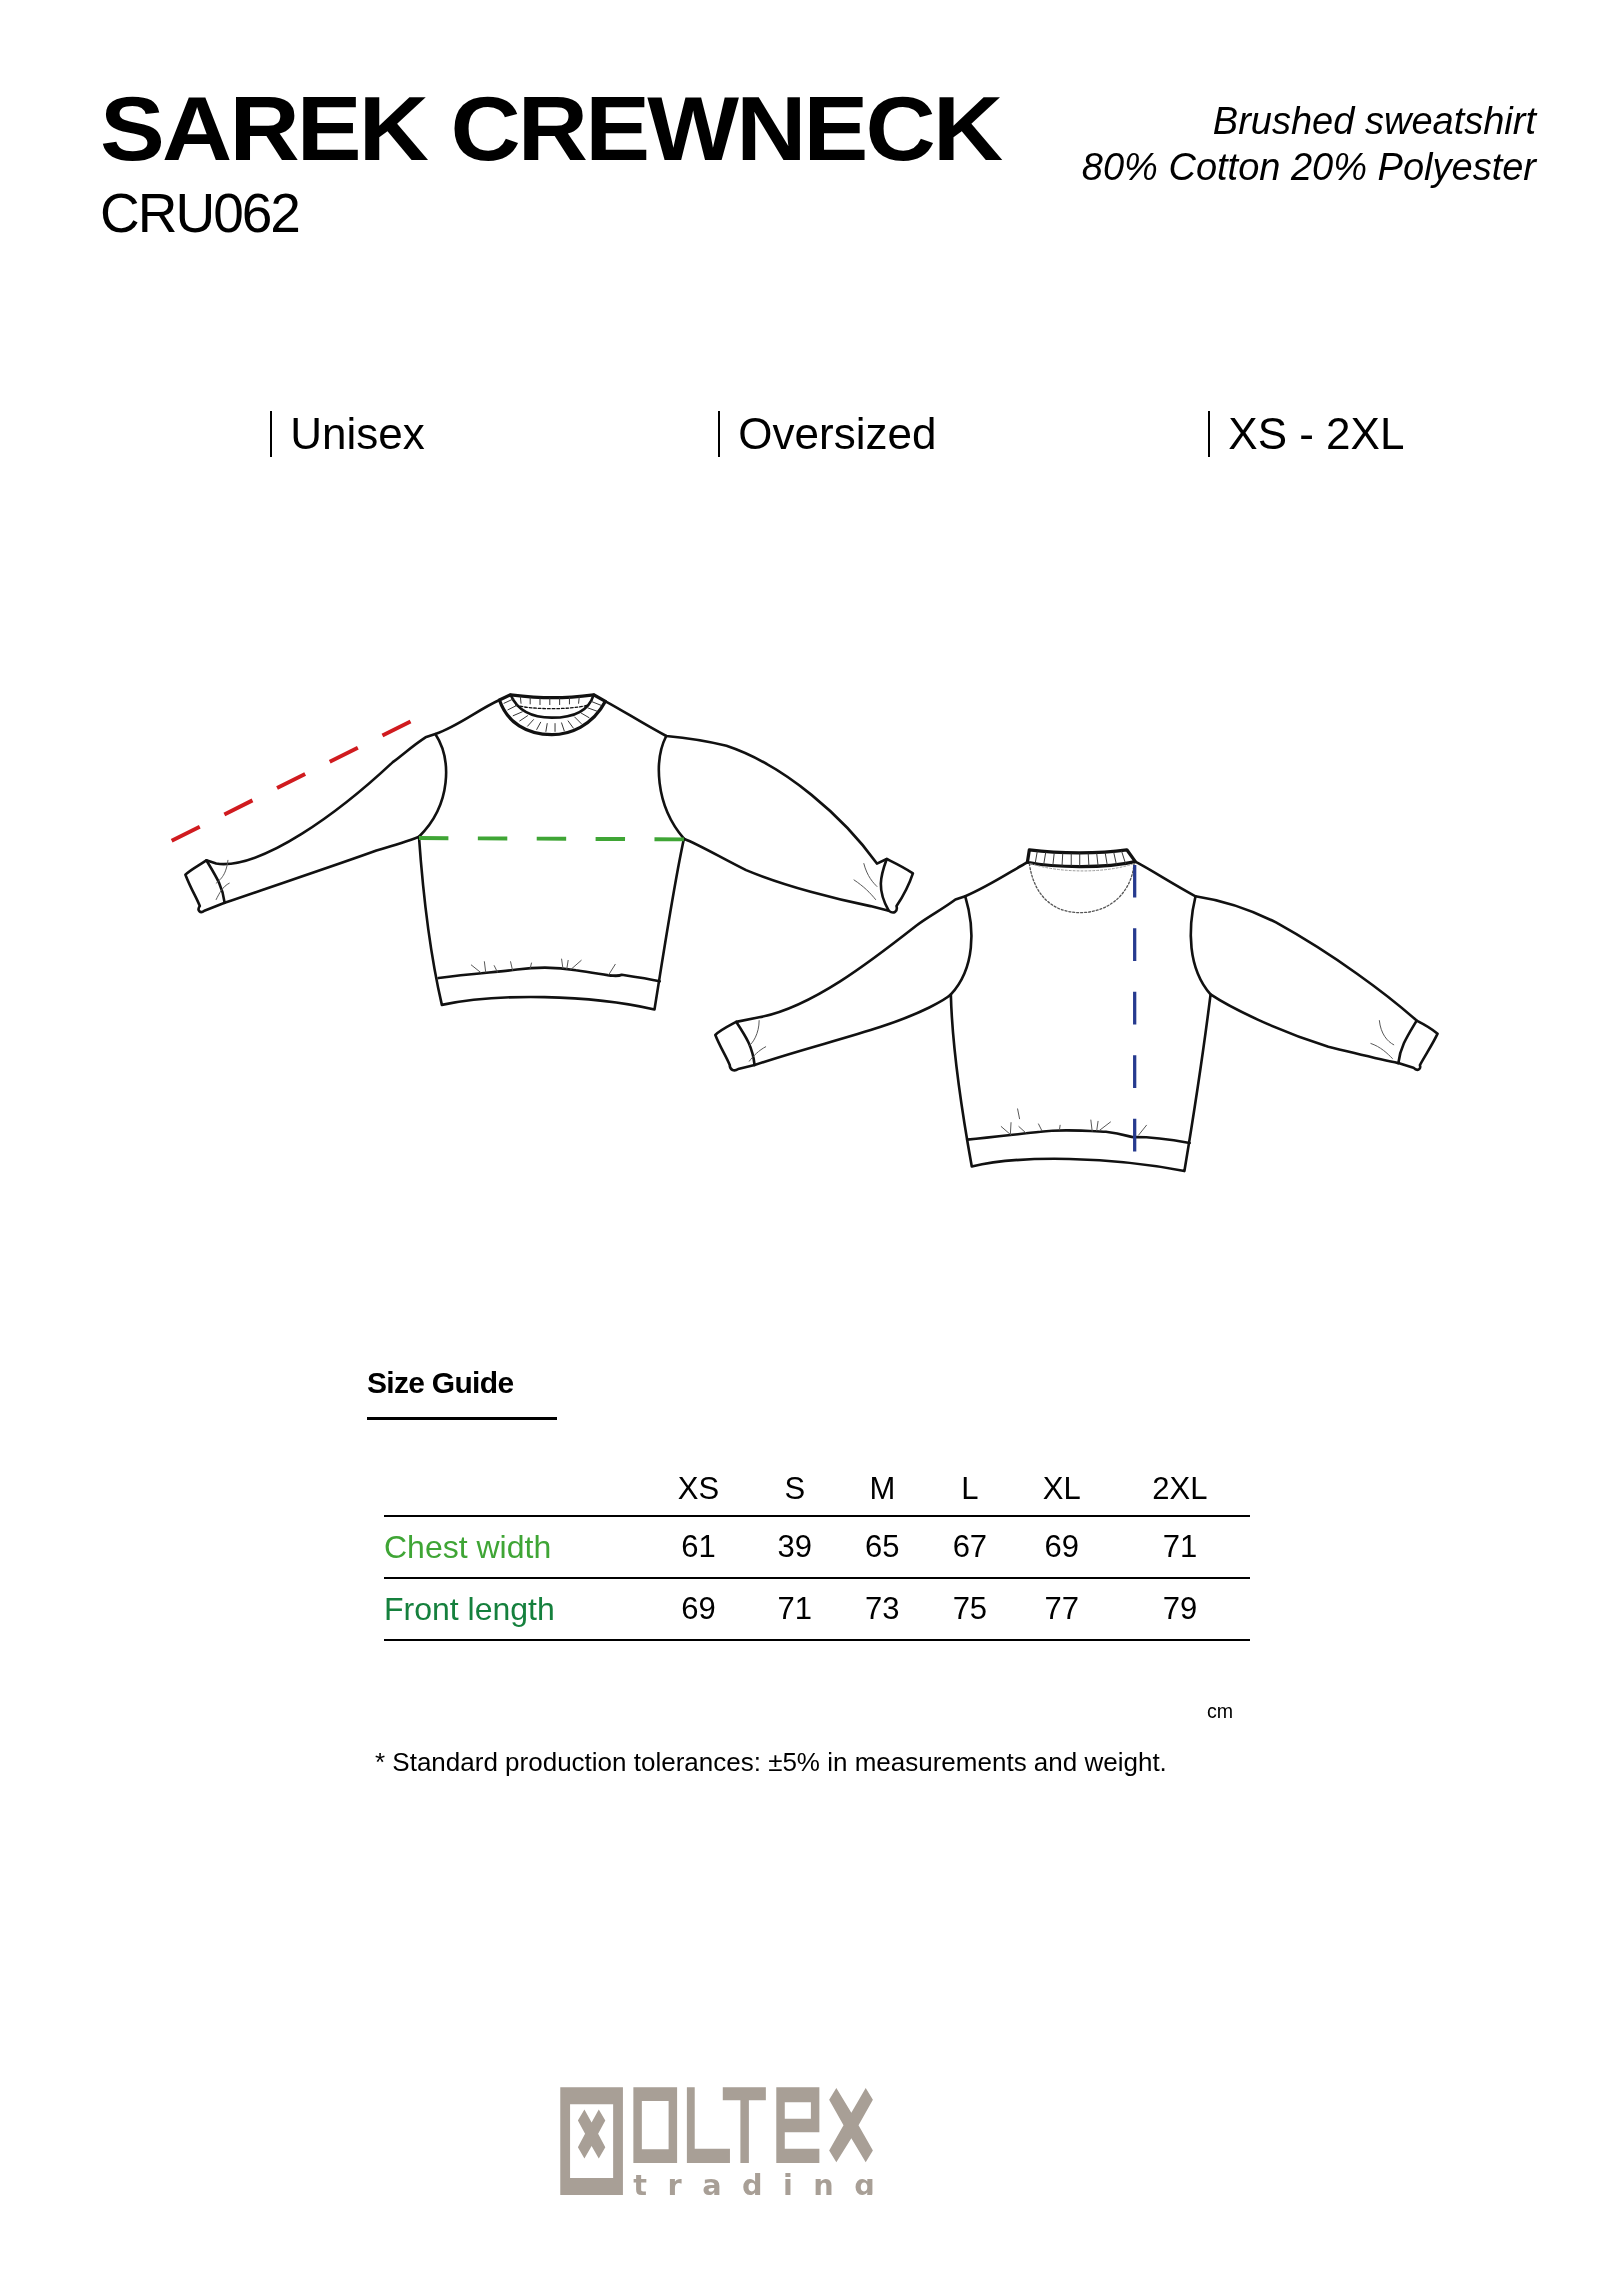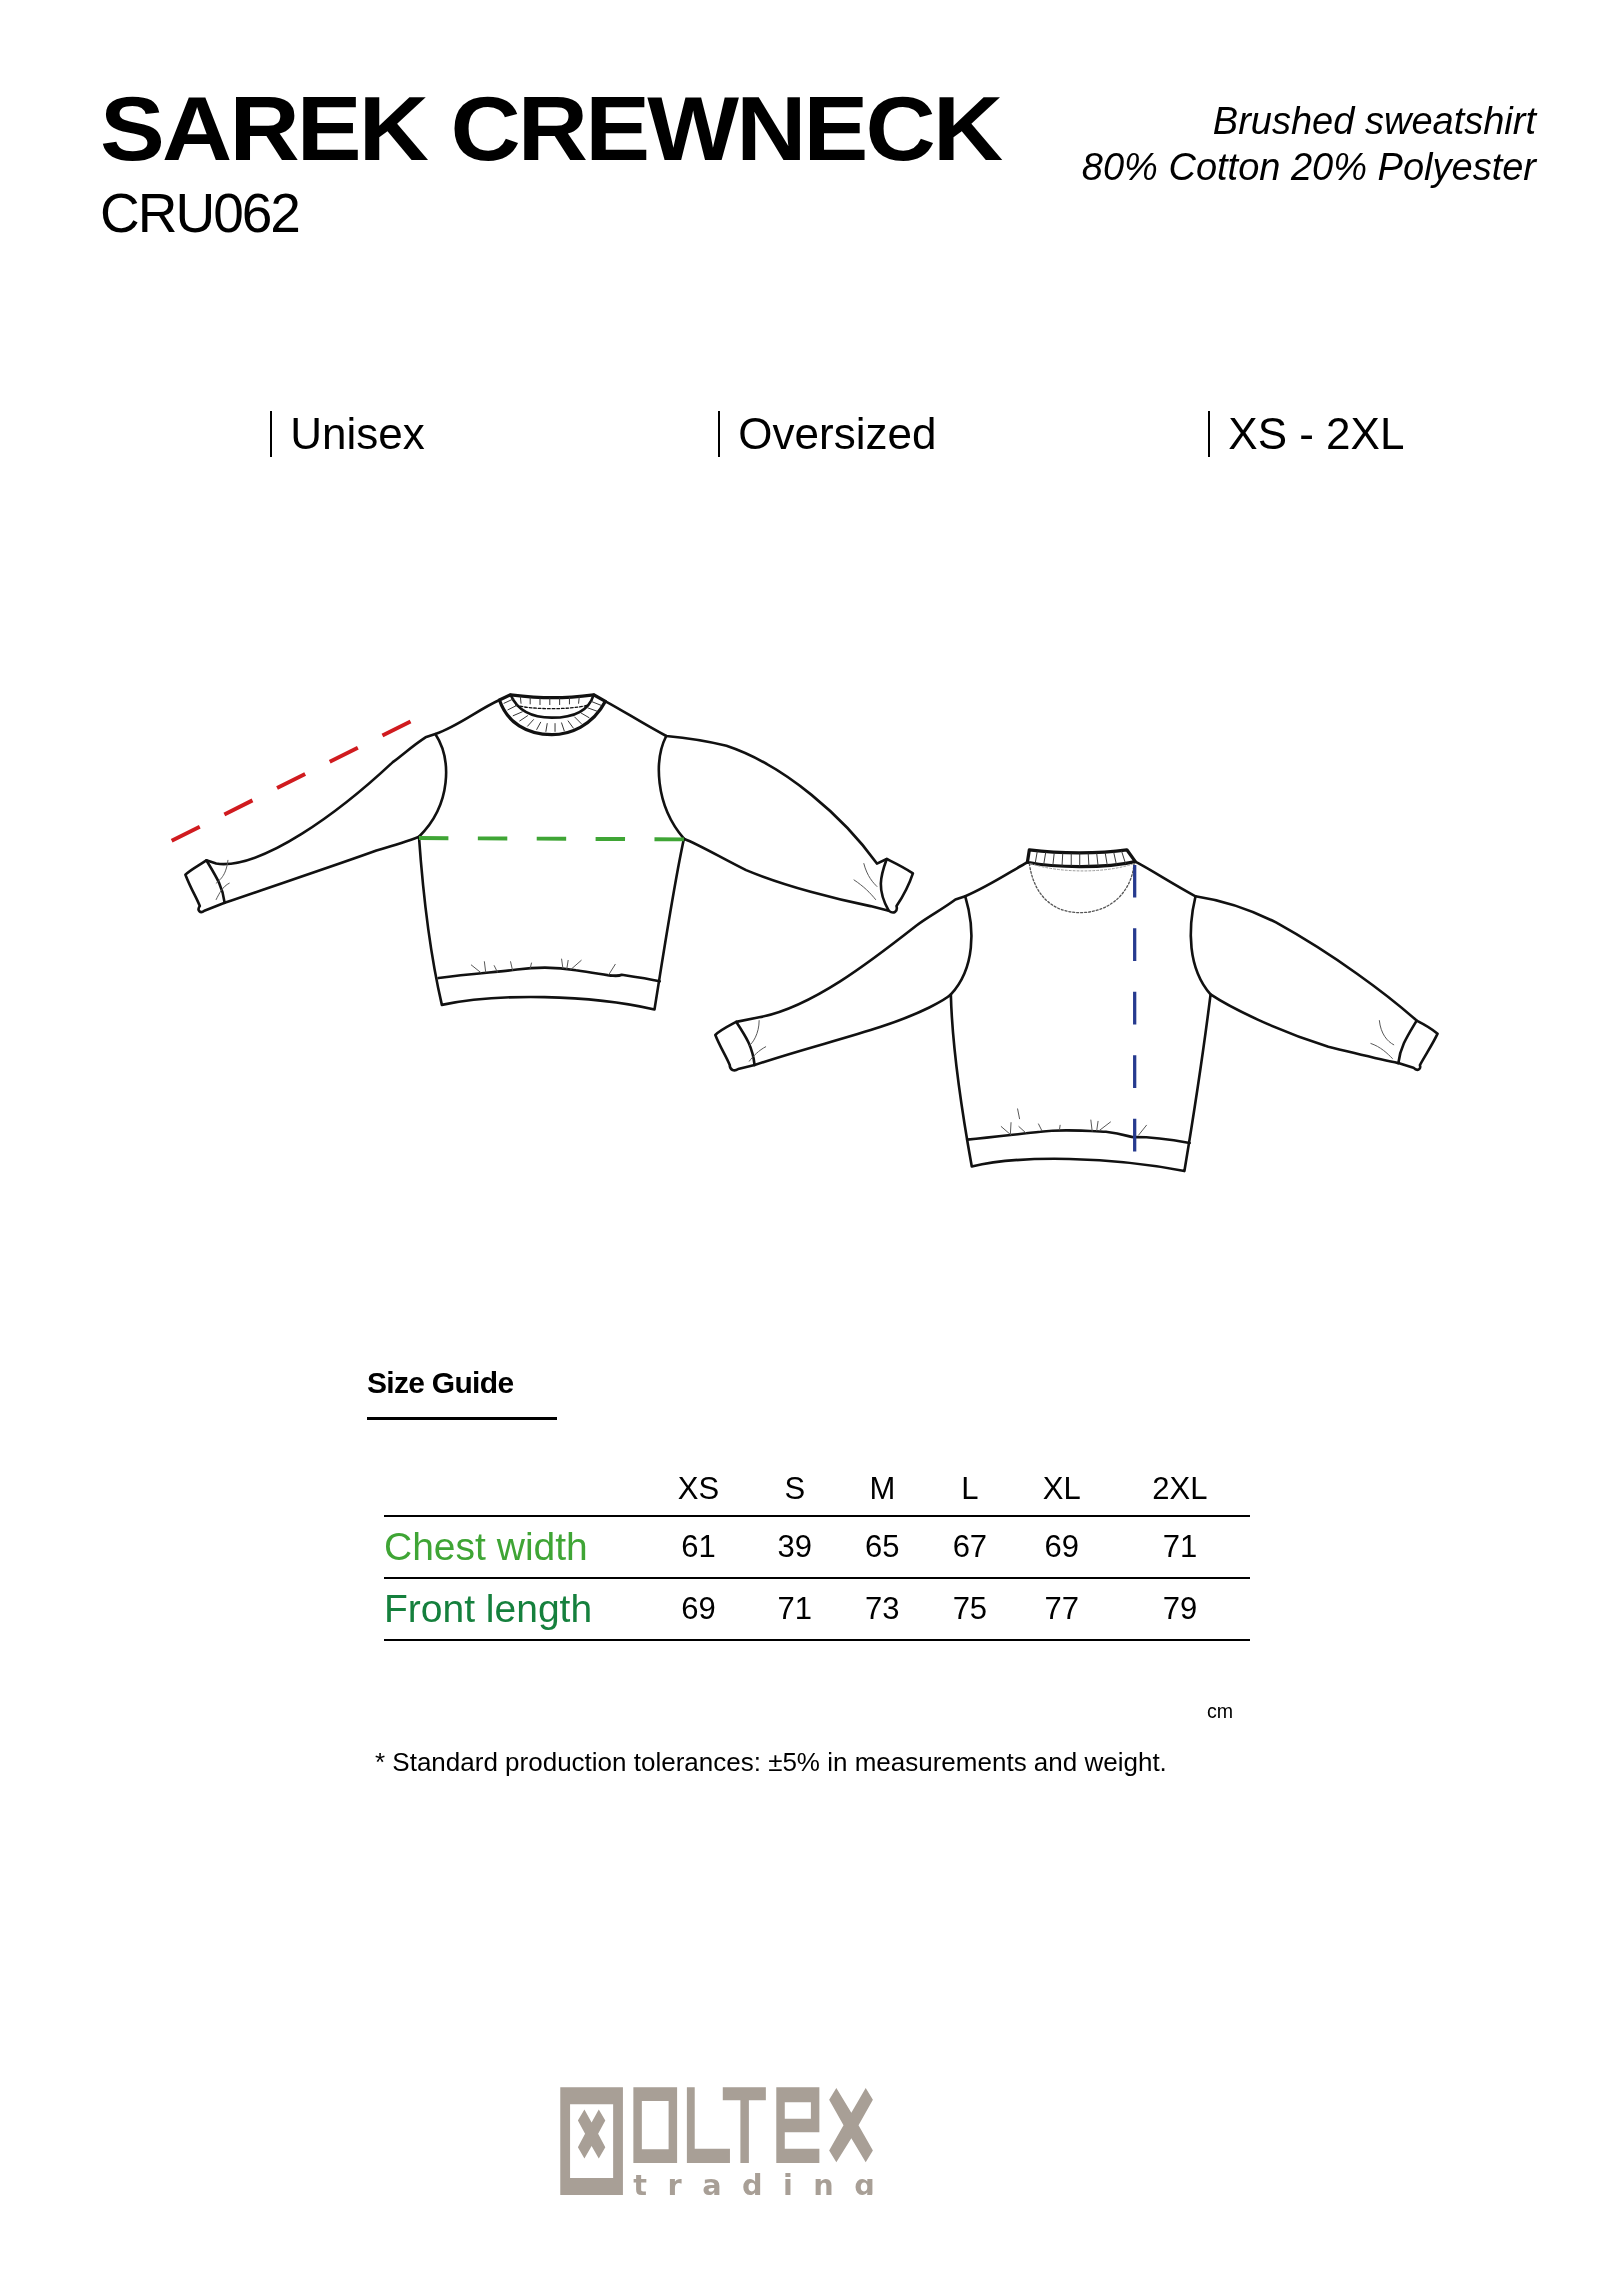--- a/index.html
+++ b/index.html
@@ -15,21 +15,21 @@
             border-left: 2px solid #000; white-space: nowrap; }
     .drawing { left: 0; top: 0; width: 1623px; height: 2295px; pointer-events: none; }
     .sg-heading { left: 367px; top: 1366px; font-size: 30px; font-weight: 700; letter-spacing: -0.7px; }
     .sg-underline { left: 367px; top: 1417px; width: 190px; height: 3.3px; background: #000; }
     table.size { position: absolute; left: 376px; top: 1463px; width: 866px; border-collapse: collapse;
                  font-size: 31px; margin-left: 8px; }
     table.size th, table.size td { padding: 0; height: 60px; text-align: center; font-weight: 400; }
     table.size thead th { height: 52px; vertical-align: middle; border-bottom: 2px solid #000; }
     table.size tbody tr td { border-bottom: 2px solid #000; }
     table.size th.label-col, table.size td.label { text-align: left; width: 262px; }
-    table.size td.label { font-size: 39px; }
+    table.size td.label { font-size: 32px; }
     .cm { left: 1207px; top: 1700px; font-size: 19.6px; }
     .footnote { left: 375px; top: 1747px; font-size: 26px; white-space: nowrap; }
     .logo { left: 548px; top: 2071px; width: 546px; height: 124px; }
   </style>
 </head>
 <body>
 
 <div class="abs title">SAREK CREWNECK</div>
 <div class="abs code">CRU062</div>
 <div class="abs specs">

